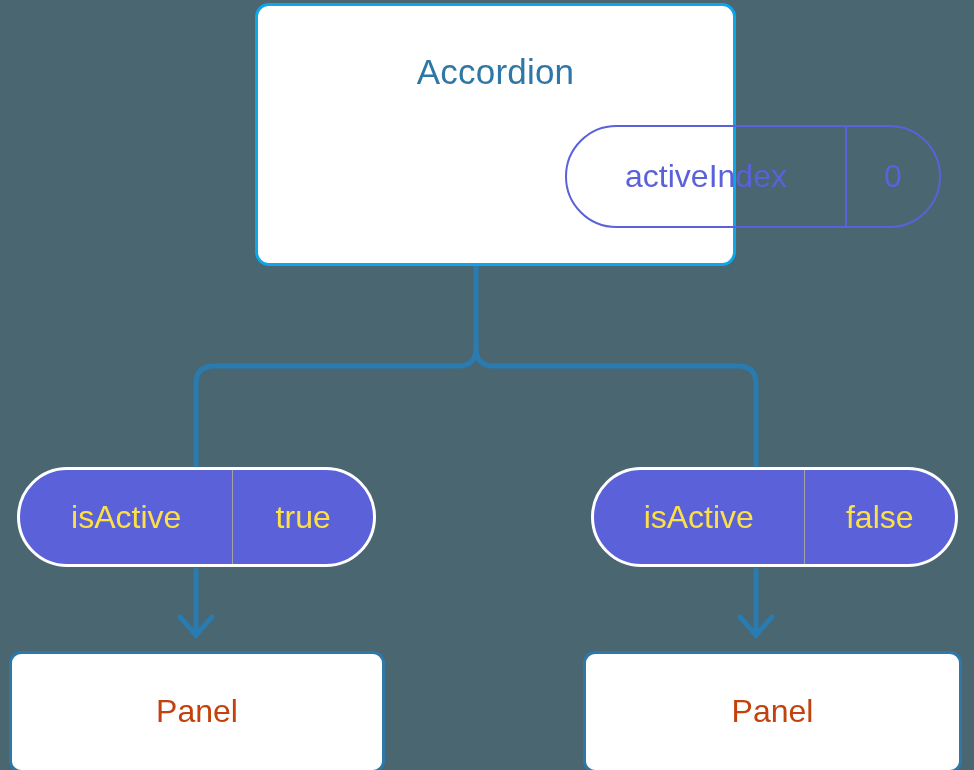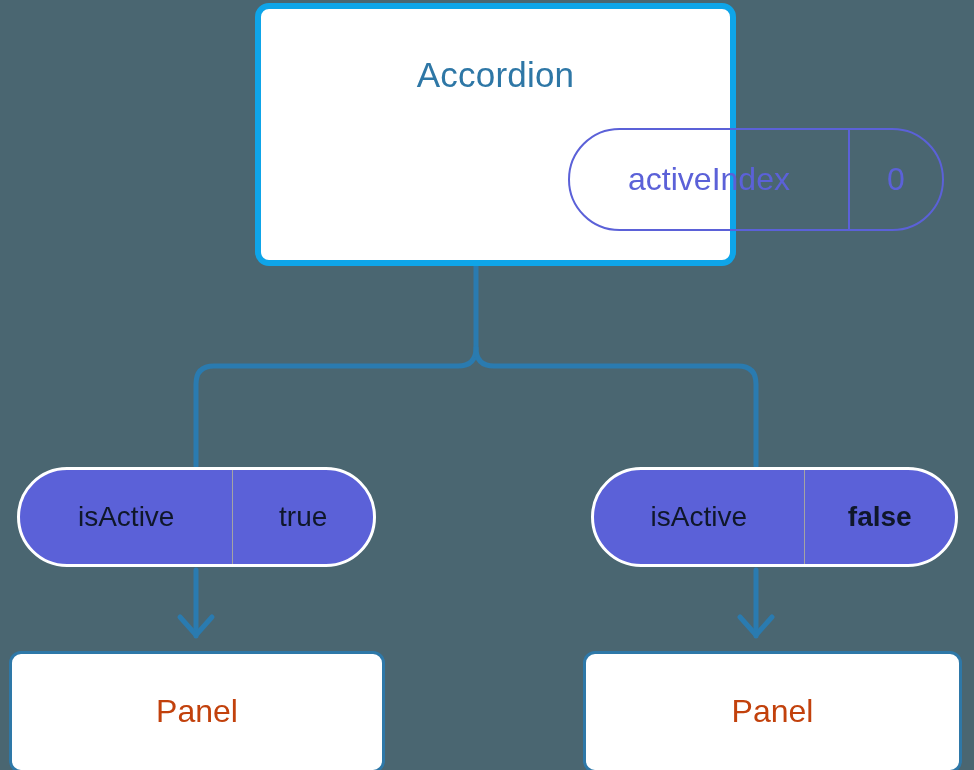--- a/index.html
+++ b/index.html
@@ -27,21 +27,21 @@
     top: 0;
     width: 974px;
     height: 770px;
     pointer-events: none;
   }
 
   
   .card {
     position: absolute;
     background: #ffffff;
-    border: 6px solid #0ea5e9;
+    border: 3px solid #0ea5e9;
     border-radius: 14px;
     box-sizing: border-box;
   }
   #accordion-card {
     left: 255px;
     top: 3px;
     width: 481px;
     height: 263px;
   }
   .card-title {
@@ -94,22 +94,22 @@
   }
   #activeindex-pill .cell.key   { width: 281px; }
   #activeindex-pill .cell.value { width: 95px; }
 
   
   .pill-filled {
     background: #5b61d8;
     border: 3px solid #ffffff;
   }
   .pill-filled .cell {
-    color: #0f172a;
-    font-size: 28px;
+    color: #fde047;
+    font-size: 32px;
   }
   .pill-filled .cell.value {
     border-left: 1px solid #a3a3a3;
   }
 
   #isactive-pill-left {
     left: 17px;
     top: 467px;
     width: 359px;
     height: 100px;
@@ -117,21 +117,21 @@
   #isactive-pill-left .cell.key   { width: 216px; }
   #isactive-pill-left .cell.value { width: 143px; }
 
   #isactive-pill-right {
     left: 591px;
     top: 467px;
     width: 367px;
     height: 100px;
   }
   #isactive-pill-right .cell.key   { width: 213px; }
-  #isactive-pill-right .cell.value { width: 154px; font-weight: bold; }
+  #isactive-pill-right .cell.value { width: 154px; }
 
   
   .panel-card {
     position: absolute;
     background: #ffffff;
     border: 3px solid #2e78a8;
     border-radius: 12px;
     box-sizing: border-box;
     display: flex;
     align-items: center;

